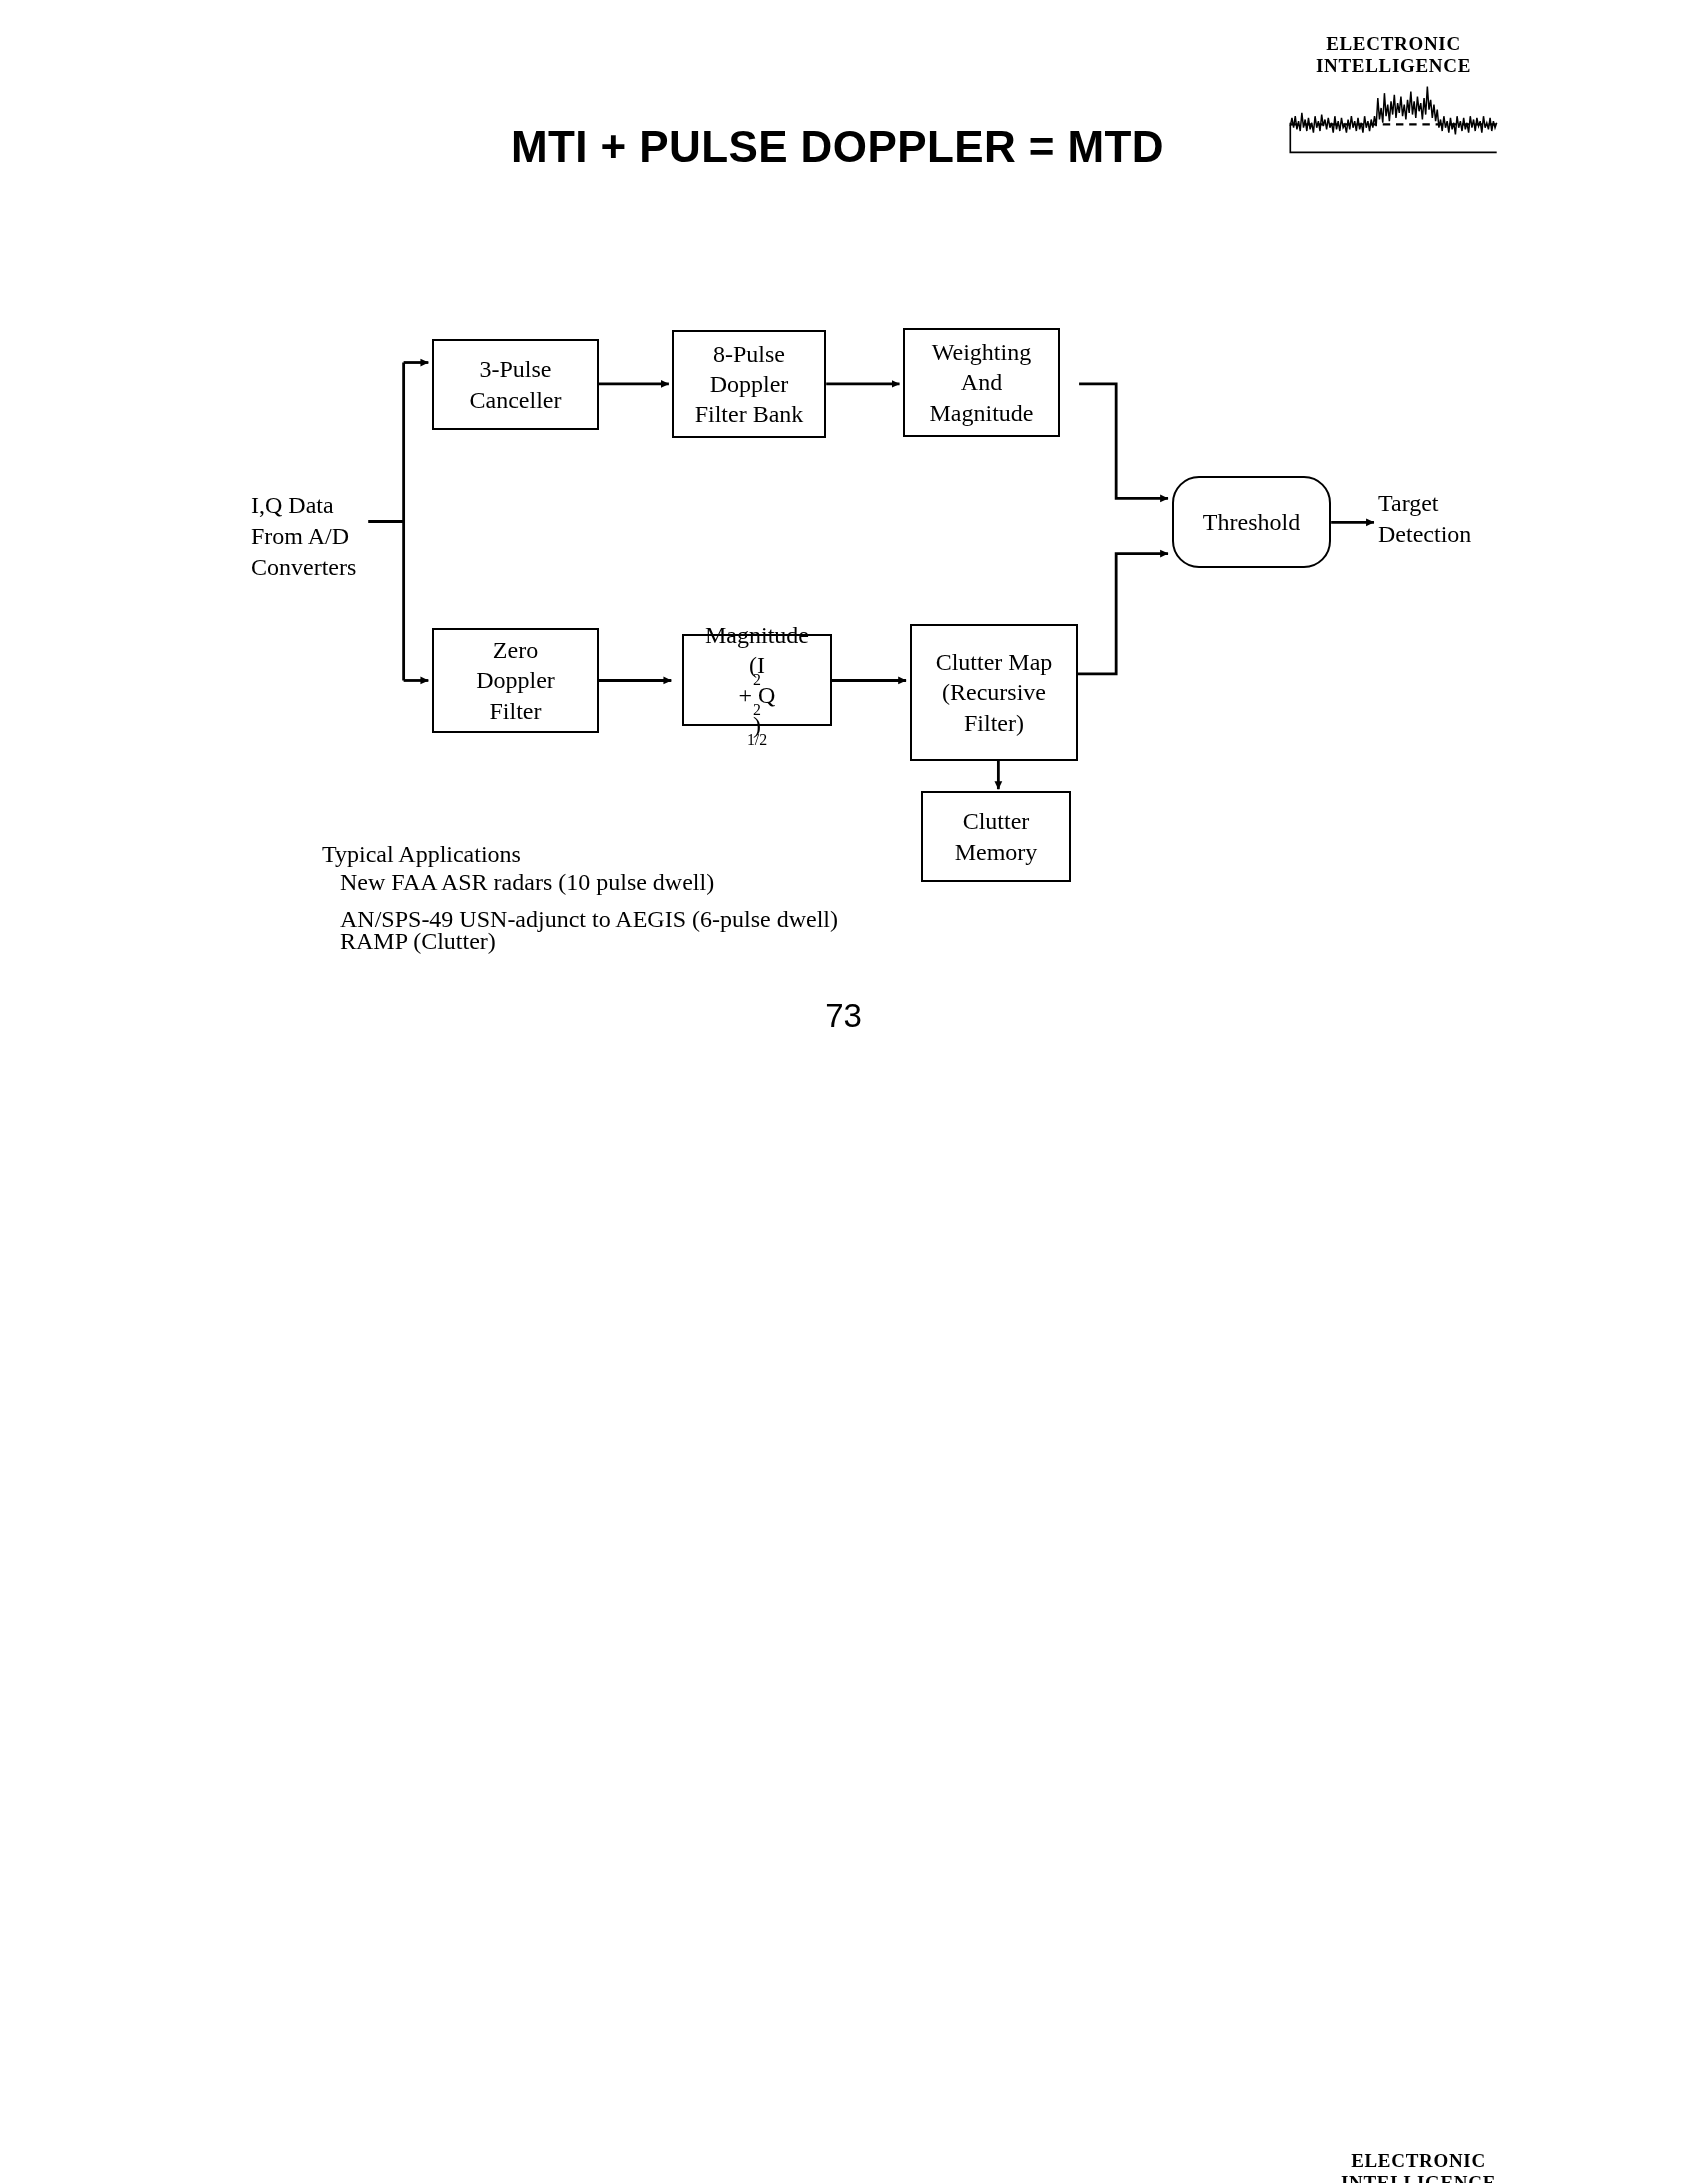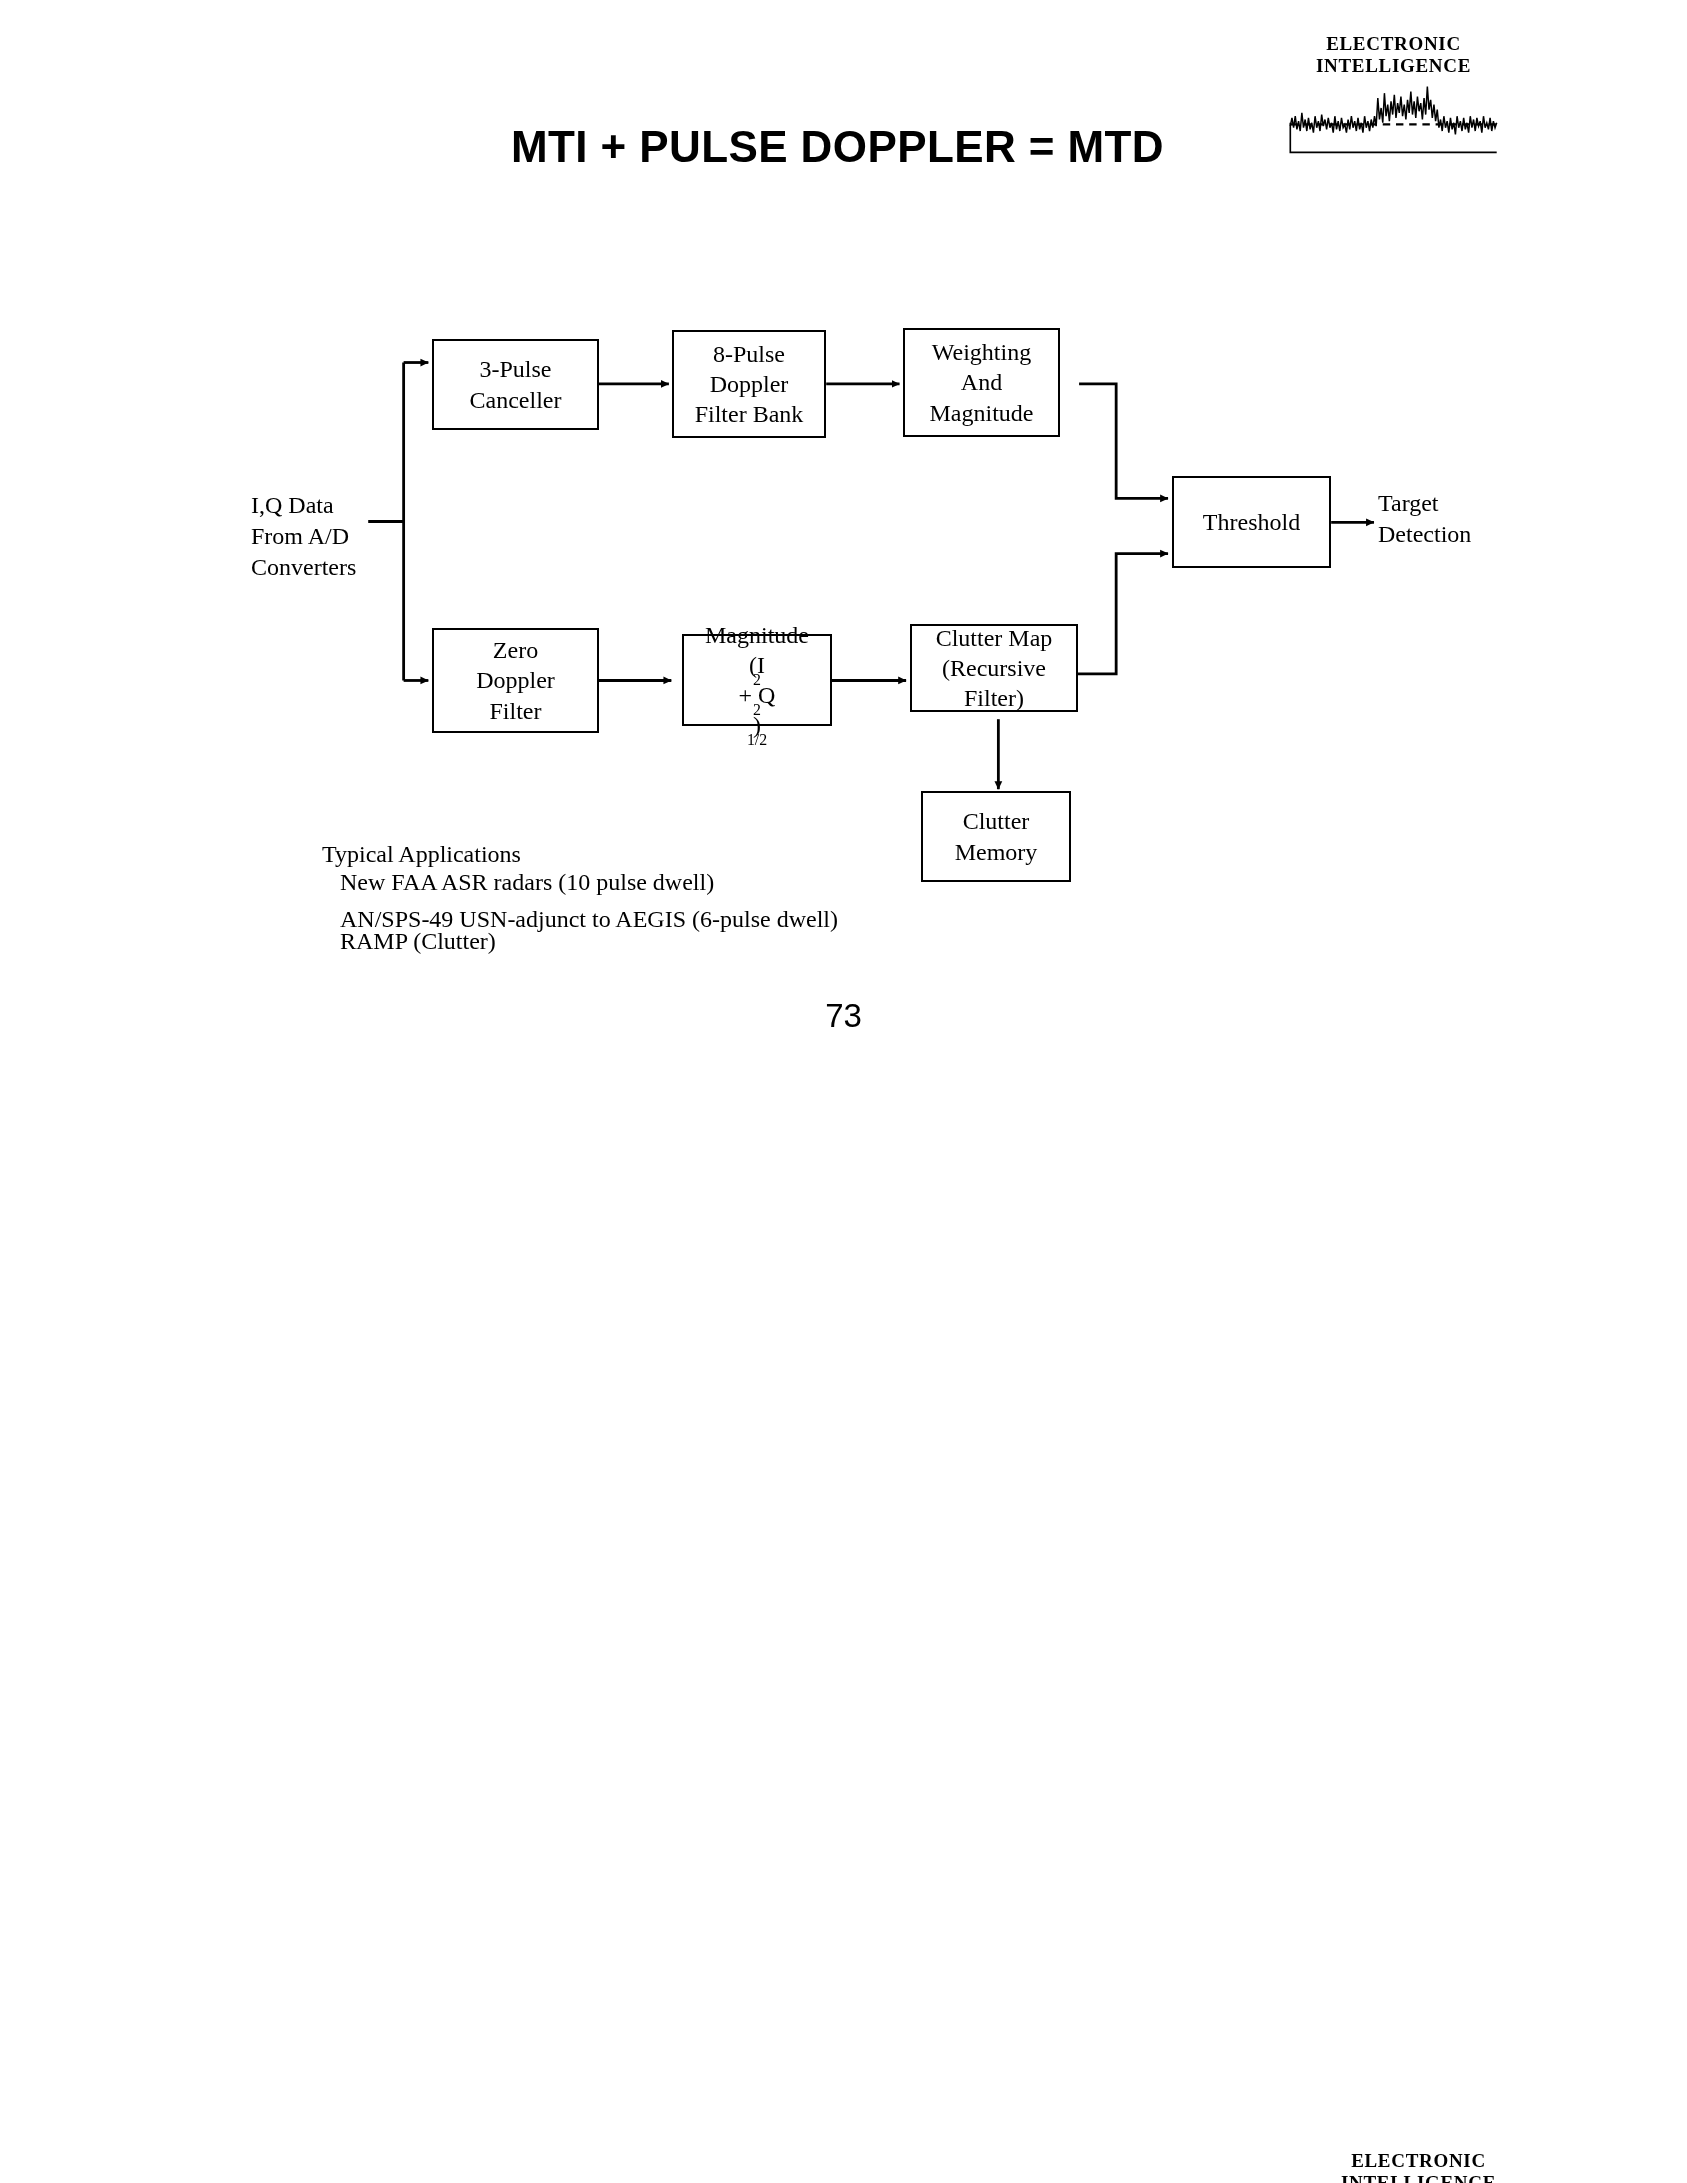--- a/index.html
+++ b/index.html
@@ -172,21 +172,21 @@
 Doppler
 Filter Bank</span>
     </div>
 
     <div class="dbox" id="box-weighting" style="left:903px;top:328px;width:157px;height:109px;">
       <span style="white-space:pre-line;">Weighting
 And
 Magnitude</span>
     </div>
 
-    <div class="dbox" id="box-threshold" style="left:1172px;top:476px;width:159px;height:92px;">
+    <div class="dbox" id="box-threshold" style="left:1172px;top:476px;width:159px;height:92px;border-radius:27px;">
       <span>Threshold</span>
     </div>
 
     <div class="dbox" id="box-zerodoppler" style="left:432px;top:628px;width:167px;height:105px;">
       <span style="white-space:pre-line;">Zero
 Doppler
 Filter</span>
     </div>
 
     <div class="dbox" id="box-magnitude" style="left:682px;top:634px;width:150px;height:92px;
@@ -195,21 +195,21 @@
       <span>
           <span>(I</span>
           <span class="sup">2</span>
           <span> + Q</span>
           <span class="sup">2</span>
           <span>)</span>
           <span class="sup">1/2</span>
         </span>
     </div>
 
-    <div class="dbox" id="box-cluttermap" style="left:910px;top:624px;width:168px;height:88px;">
+    <div class="dbox" id="box-cluttermap" style="left:910px;top:624px;width:168px;height:137px;">
       <span style="white-space:pre-line;">Clutter Map
 (Recursive
 Filter)</span>
     </div>
 
     <div class="dbox" id="box-cluttermemory" style="left:921px;top:791px;width:150px;height:91px;">
       <span style="white-space:pre-line;">Clutter
 Memory</span>
     </div>
 

